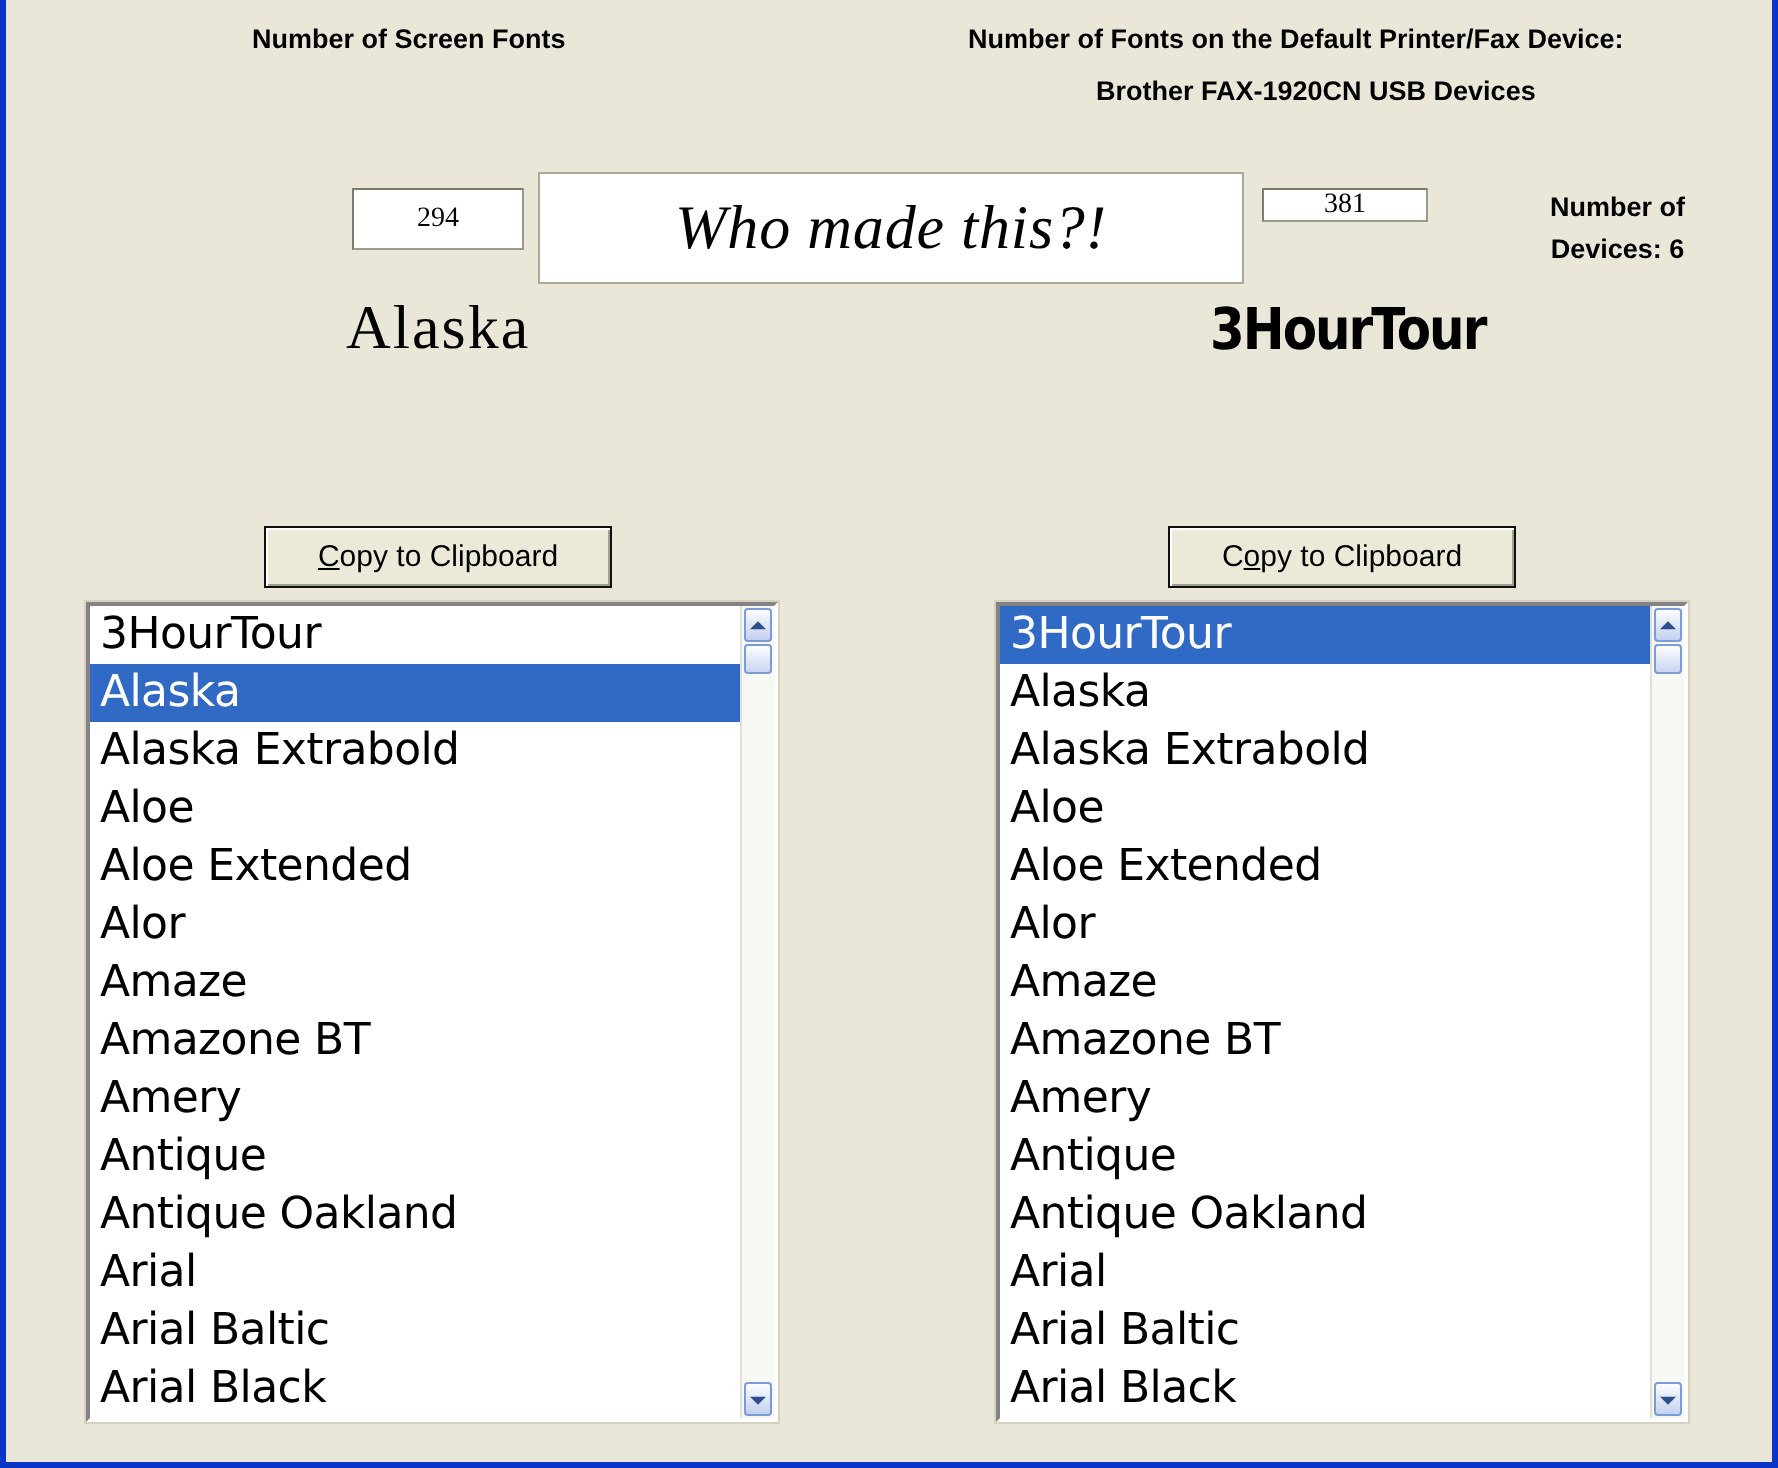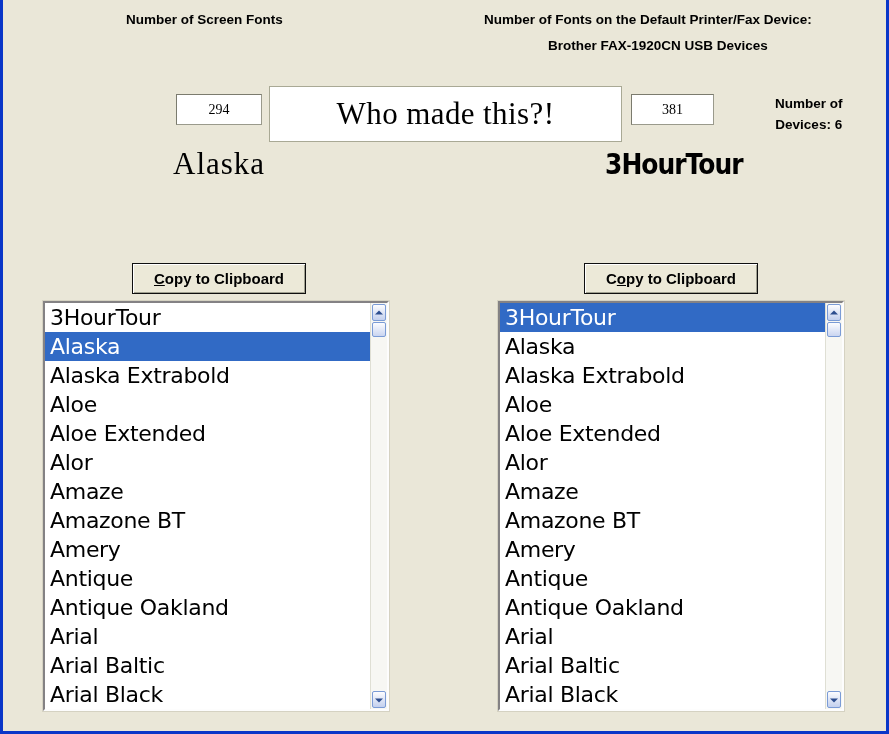--- a/index.html
+++ b/index.html
@@ -109,28 +109,28 @@
   .numbox {
     position: absolute;
     background: #fff;
     border: 1px solid #9a9a8c;
     border-top-color: #7b7b6e; border-left-color: #7b7b6e;
     display: flex; align-items: center; justify-content: center;
     font-size: 14px; color: #000;
     font-family: "Liberation Serif", serif;
   }
   #num-screen { left: 173px; top: 94px; width: 86px; height: 31px; }
-  #num-printer { left: 628px; top: 94px; width: 83px; height: 31px; }
+  #num-printer { left: 628px; top: 94px; width: 83px; height: 17px; }
 
   .bigbox {
     position: absolute;
     left: 266px; top: 86px; width: 353px; height: 56px;
     background: #fff;
     border: 1px solid #a9a995;
-    display: flex; align-items: center; justify-content: center;
+    display: flex; align-items: center; justify-content: center; font-style: italic;
   }
   .bigbox span {
     font-family: "Liberation Serif", serif;
     font-size: 31px; color: #000;
     letter-spacing: .4px;
   }
 
   .sample {
     position: absolute;
     font-size: 31px; color: #000;
@@ -151,21 +151,21 @@
   }
 
   
   .btn {
     position: absolute;
     height: 31px;
     background: #ece9d8;
     border: 1px solid #0f0f0f;
     box-shadow: inset 1px 1px 0 #fff, inset -1px -1px 0 #a0a090;
     display: flex; align-items: center; justify-content: center;
-    font-size: 15px; font-weight: bold; color: #000;
+    font-size: 15px; font-weight: normal; color: #000;
     cursor: pointer;
     font-family: "Liberation Sans", sans-serif;
   }
   #btn-copy-left { left: 129px; top: 263px; width: 174px; }
   #btn-copy-right { left: 581px; top: 263px; width: 174px; }
   .btn u { text-decoration: underline; }
 
   
   .listbox {
     position: absolute;

